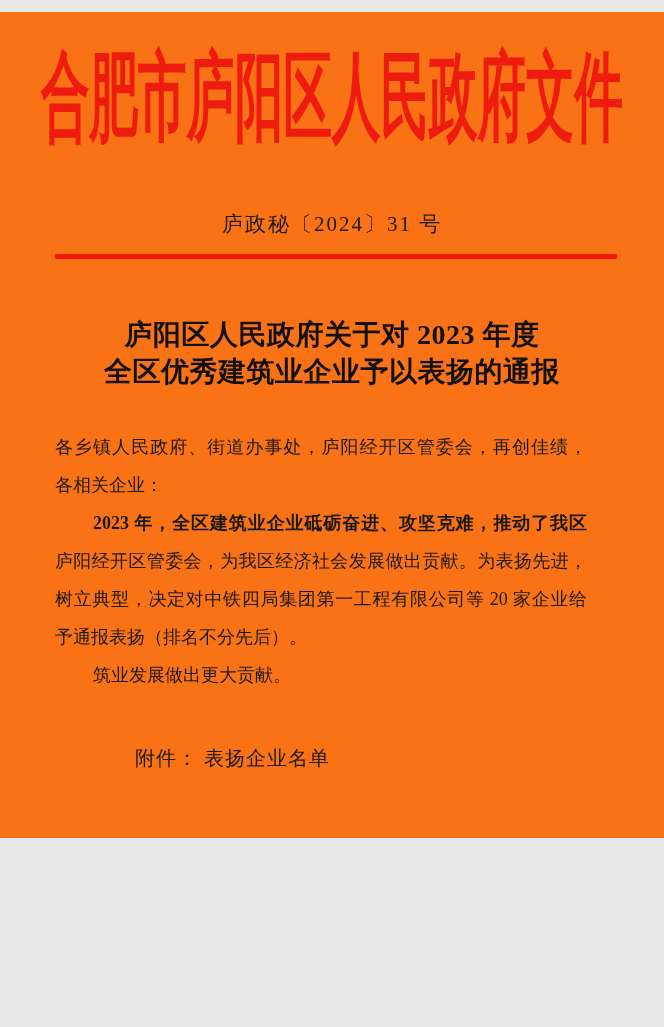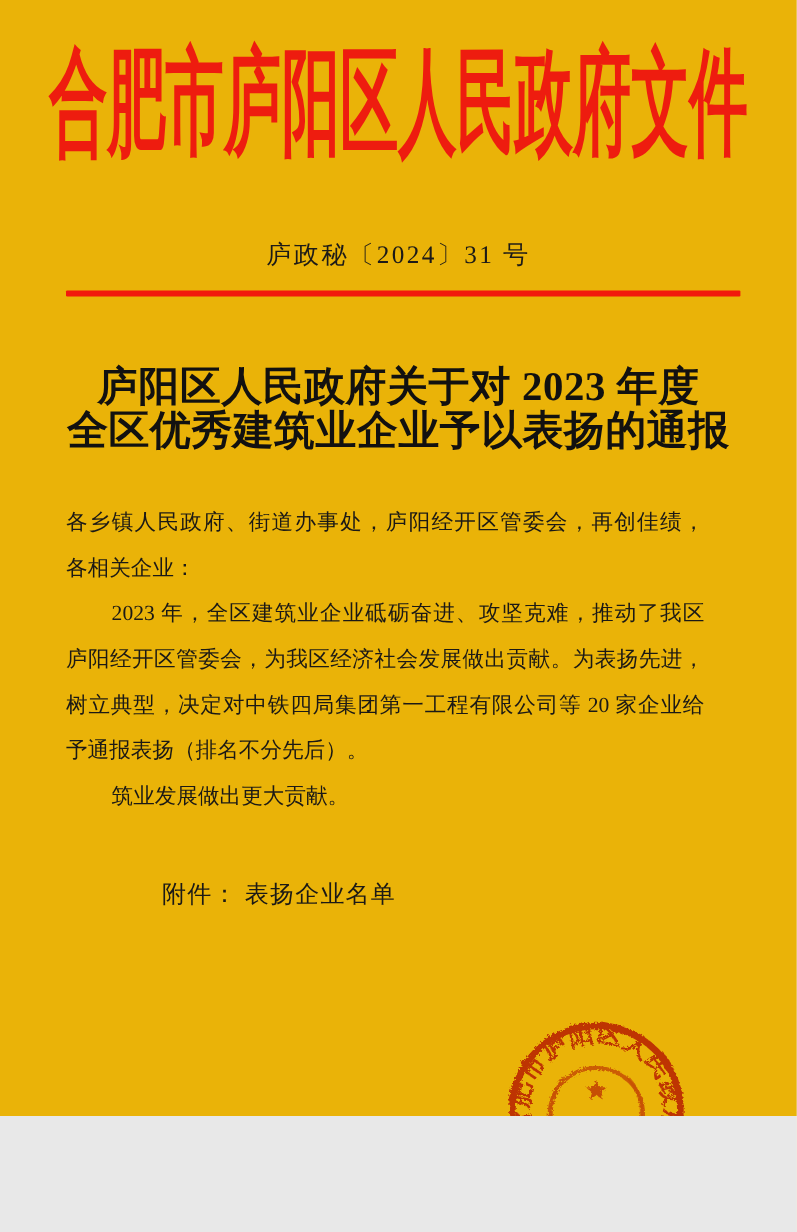--- a/index.html
+++ b/index.html
@@ -1,20 +1,20 @@
 <!DOCTYPE html>
 <html><head>
 <meta charset="utf-8">
 <style>
   html,body{margin:0;padding:0;background:#e8e8e8;}
   .page{
     position:relative;
-    width:664px;height:930px;
-    margin:0 auto;
-    background:#eab308;
+    width:664px;height:826px;
+    margin:12px auto;
+    background:#f97316;
     overflow:hidden;
     font-family:"Liberation Serif","DejaVu Serif",serif;
     color:#171513;
   }
   
   .doc-header{position:absolute;left:38px;top:26px;width:588px;height:110px;}
   .doc-header text{
     font-family:"Liberation Serif","DejaVu Serif",serif;
     font-weight:bold;
   }
@@ -24,32 +24,32 @@
     text-align:center;font-size:21px;letter-spacing:2px;color:#1c1a18;
   }
   
   .red-divider{
     position:absolute;left:55px;top:242px;width:562px;height:5px;
     background:#f2190c;border-radius:1px;
   }
   
   .doc-title{
     position:absolute;left:0;top:304px;width:100%;
-    text-align:center;font-size:34px;font-weight:bold;line-height:37px;
+    text-align:center;font-size:28px;font-weight:bold;line-height:37px;
     color:#121110;letter-spacing:0.5px;
   }
   
   .doc-body{
     position:absolute;left:55px;top:416px;width:532px;
     font-size:18px;color:#1b1916;
   }
   .bl{height:38px;line-height:38px;white-space:nowrap;}
   .bl.fill{white-space:normal;text-align:justify;text-align-last:justify;height:38px;overflow:hidden;}
   .bl.indent{padding-left:38px;}
-  .bl.fill.indent{width:494px;}
+  .bl.fill.indent{width:494px;font-weight:bold;}
   
   .attachment{
     position:absolute;left:135px;top:728px;
     font-size:20px;line-height:36px;color:#1b1916;letter-spacing:1px;
   }
   
   .seal{
     position:absolute;left:412px;top:840px;width:170px;height:170px;
     mix-blend-mode:multiply;z-index:3;
   }

